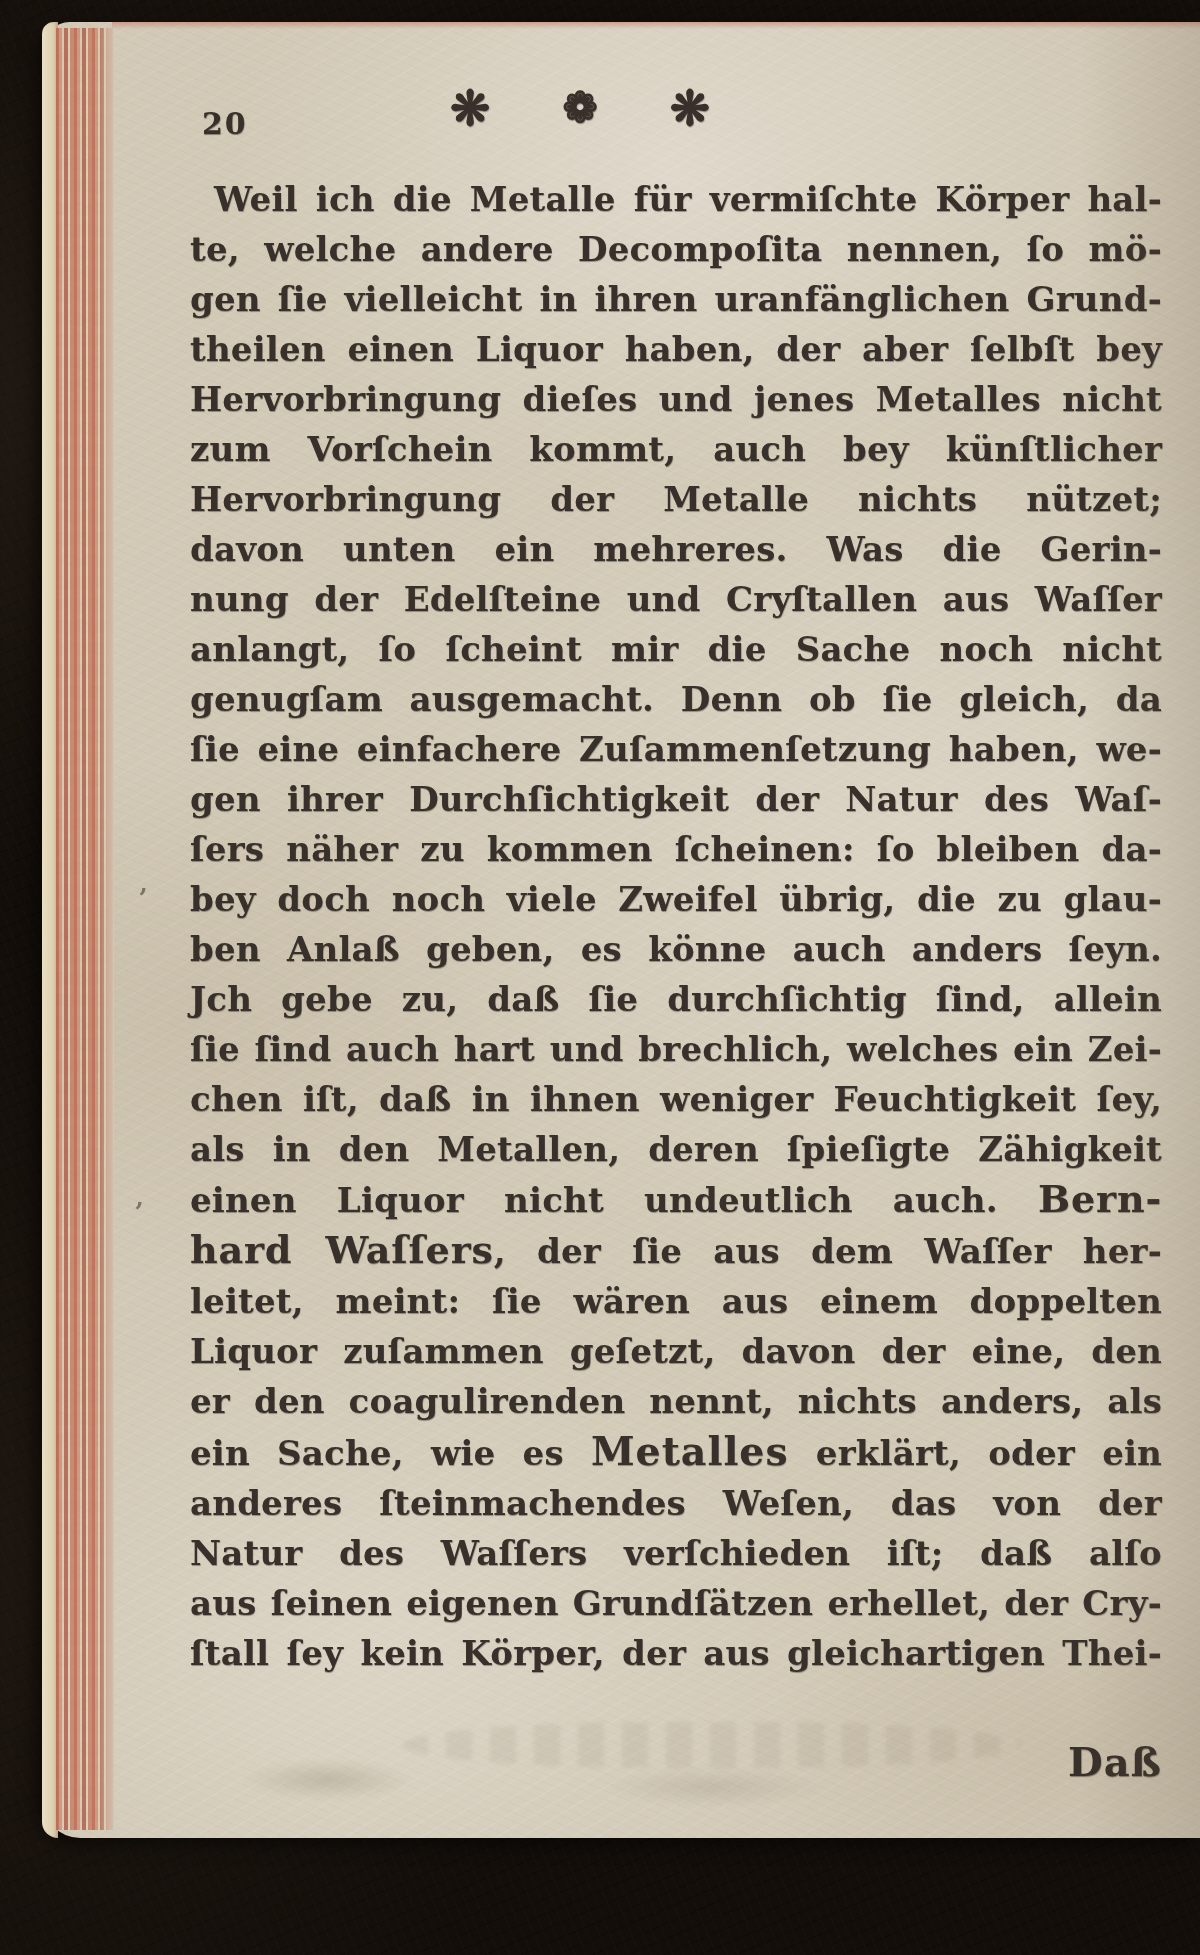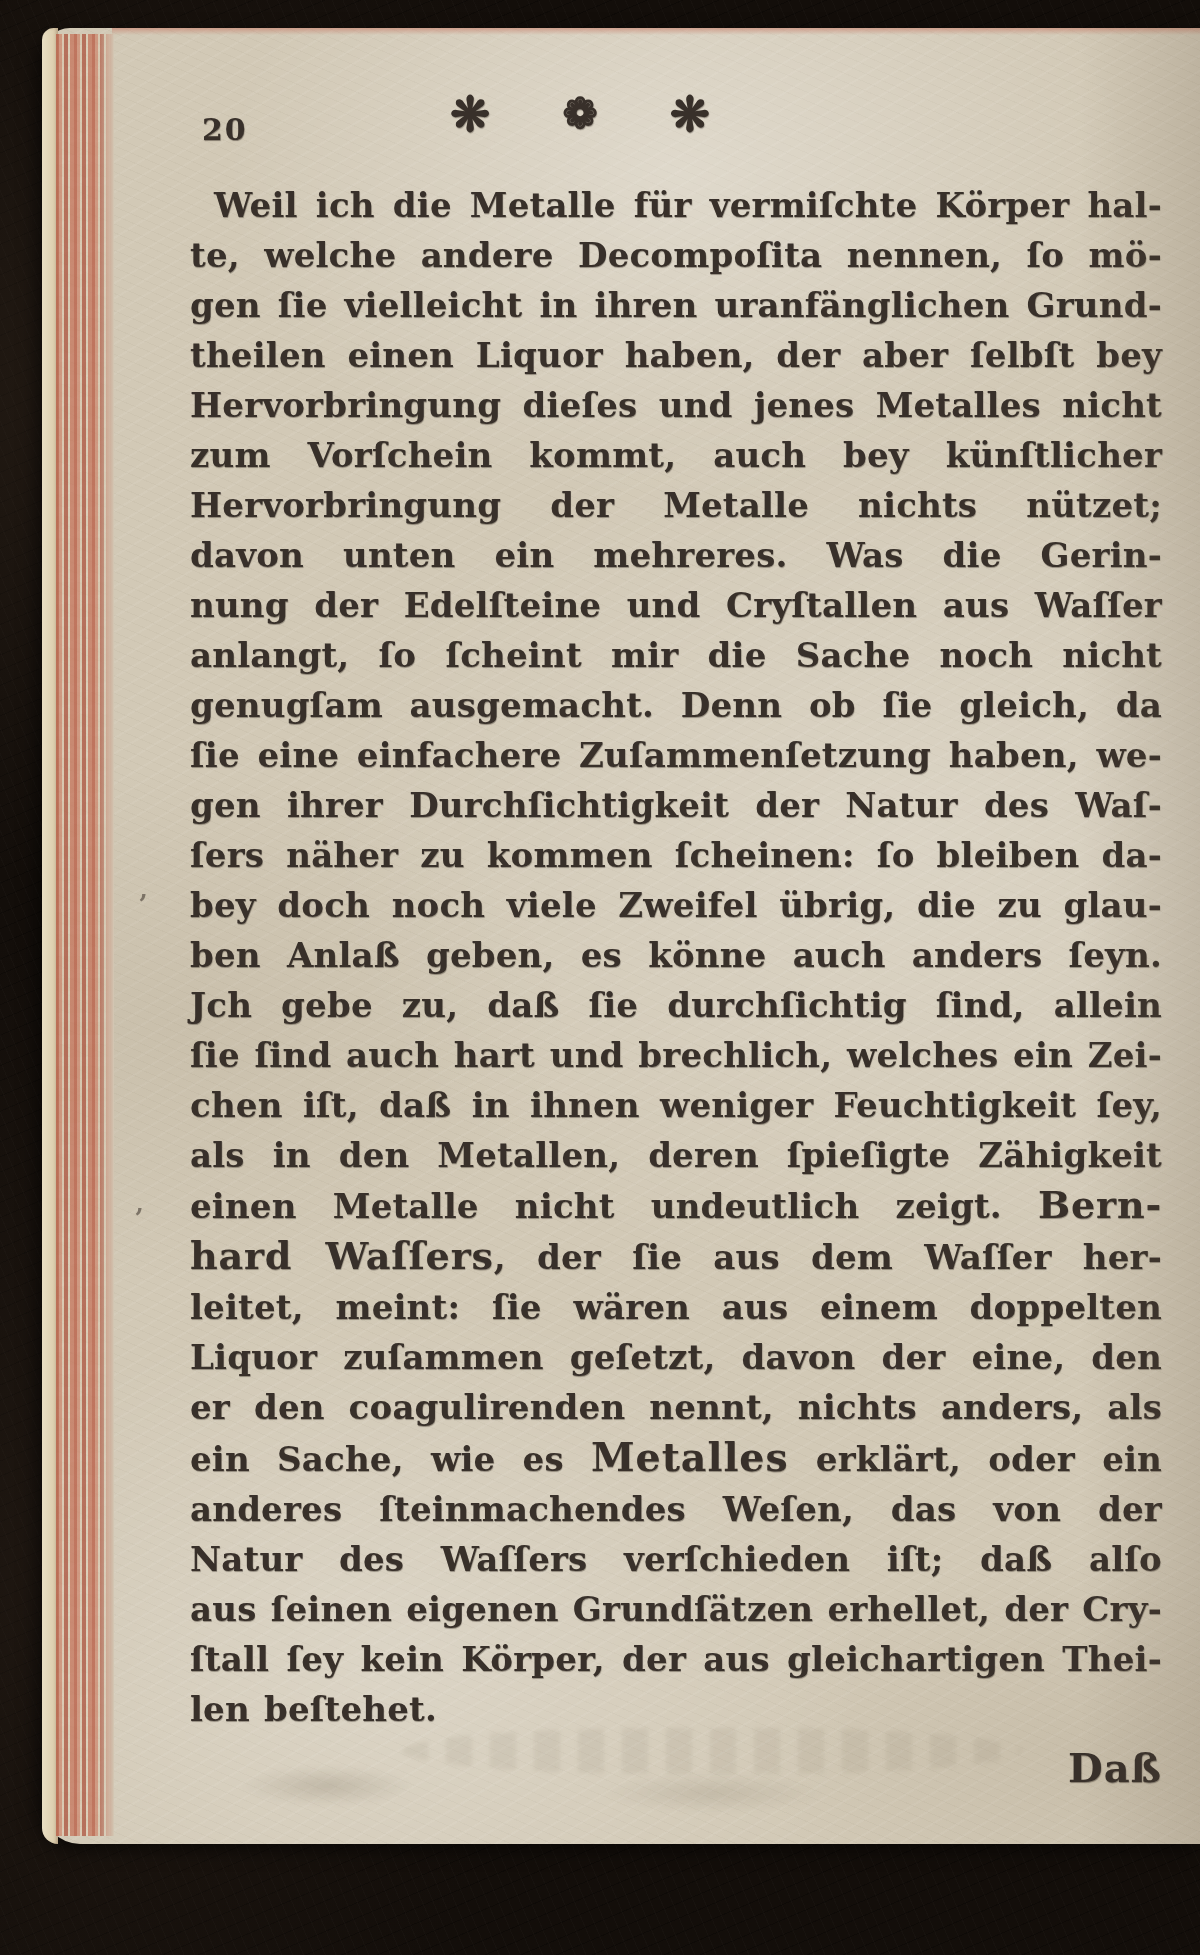--- a/index.html
+++ b/index.html
@@ -8,21 +8,21 @@
     background-color:#130e0a;
     background-image:
       radial-gradient(ellipse 900px 700px at 10% 20%, rgba(62,48,36,0.35), transparent 70%),
       radial-gradient(ellipse 700px 900px at 4% 80%, rgba(55,42,32,0.30), transparent 70%),
       repeating-linear-gradient(67deg, transparent 0 9px, rgba(255,255,255,0.015) 9px 10px),
       repeating-linear-gradient(-23deg, transparent 0 13px, rgba(0,0,0,0.25) 13px 14px);
     font-family:"DejaVu Serif", serif;
   }
 
   .page{
-    position:absolute; left:42px; top:28px; width:1158px; height:1816px;
+    position:absolute; left:42px; top:22px; width:1158px; height:1816px;
     border-radius:28px 0 0 38px;
     background-color:#d2c9b6;
     background-image:
       radial-gradient(ellipse 700px 500px at 55% 8%, rgba(255,255,255,0.30), transparent 65%),
       radial-gradient(ellipse 900px 700px at 75% 45%, rgba(255,255,255,0.20), transparent 65%),
       radial-gradient(ellipse 800px 600px at 30% 90%, rgba(255,255,255,0.22), transparent 60%),
       radial-gradient(ellipse 600px 400px at 12% 55%, rgba(124,106,78,0.10), transparent 65%),
       radial-gradient(ellipse 500px 300px at 90% 95%, rgba(124,106,78,0.12), transparent 65%),
       repeating-linear-gradient(23deg, transparent 0 7px, rgba(120,110,85,0.05) 7px 8px),
       repeating-linear-gradient(-31deg, transparent 0 11px, rgba(255,255,255,0.06) 11px 13px);
@@ -144,31 +144,30 @@
         <div class="line"><span class="seg-regular">genugſam ausgemacht. Denn ob ſie gleich, da</span></div>
         <div class="line"><span class="seg-regular">ſie eine einfachere Zuſammenſetzung haben, we-</span></div>
         <div class="line"><span class="seg-regular">gen ihrer Durchſichtigkeit der Natur des Waſ-</span></div>
         <div class="line"><span class="seg-regular">ſers näher zu kommen ſcheinen: ſo bleiben da-</span></div>
         <div class="line"><span class="seg-regular">bey doch noch viele Zweifel übrig, die zu glau-</span></div>
         <div class="line"><span class="seg-regular">ben Anlaß geben, es könne auch anders ſeyn.</span></div>
         <div class="line"><span class="seg-regular">Jch gebe zu, daß ſie durchſichtig ſind, allein</span></div>
         <div class="line"><span class="seg-regular">ſie ſind auch hart und brechlich, welches ein Zei-</span></div>
         <div class="line"><span class="seg-regular">chen iſt, daß in ihnen weniger Feuchtigkeit ſey,</span></div>
         <div class="line"><span class="seg-regular">als in den Metallen, deren ſpieſigte Zähigkeit</span></div>
-        <div class="line"><span class="seg-regular">einen Metalle nicht undeutlich zeigt. </span><span class="seg-emphasis">Bern-</span></div>
+        <div class="line"><span class="seg-regular">einen Liquor nicht undeutlich auch. </span><span class="seg-emphasis">Bern-</span></div>
         <div class="line"><span class="seg-emphasis">hard Waſſers</span><span class="seg-regular">, der ſie aus dem Waſſer her-</span></div>
         <div class="line"><span class="seg-regular">leitet, meint: ſie wären aus einem doppelten</span></div>
         <div class="line"><span class="seg-regular">Liquor zuſammen geſetzt, davon der eine, den</span></div>
         <div class="line"><span class="seg-regular">er den coagulirenden nennt, nichts anders, als</span></div>
         <div class="line"><span class="seg-regular">ein Sache, wie es </span><span class="seg-name">Metalles</span><span class="seg-regular"> erklärt, oder ein</span></div>
         <div class="line"><span class="seg-regular">anderes ſteinmachendes Weſen, das von der</span></div>
         <div class="line"><span class="seg-regular">Natur des Waſſers verſchieden iſt; daß alſo</span></div>
         <div class="line"><span class="seg-regular">aus ſeinen eigenen Grundſätzen erhellet, der Cry-</span></div>
         <div class="line"><span class="seg-regular">ſtall ſey kein Körper, der aus gleichartigen Thei-</span></div>
-        <div class="line short"><span class="seg-regular">len beſtehet.</span></div>
       </div>
 
     <div class="catchword-row">
       <span class="catchword">Daß</span>
     </div>
 
     <div class="smudge s1"></div>
     <div class="smudge s2"></div>
     <div class="smudge s3"></div>
 

